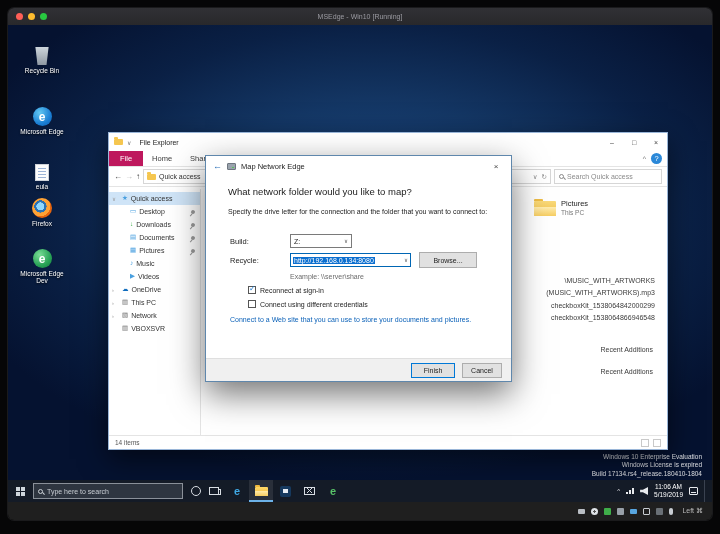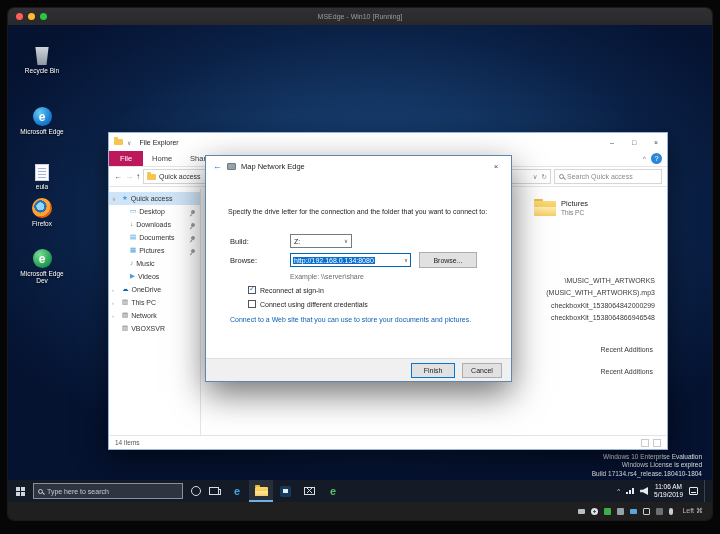--- a/index.html
+++ b/index.html
@@ -356,29 +356,30 @@
       </div>
 
       <div class="dialog">
         <div class="dlg-titlebar">
           <span class="dlg-back">←</span>
           <span class="dlg-icon"></span>
           <span class="dlg-title">Map Network Edge</span>
           <span class="dlg-close">×</span>
         </div>
 
+        <div class="dlg-heading">What network folder would you like to map?</div>
         <div class="dlg-sub">Specify the drive letter for the connection and the folder that you want to connect to:</div>
 
         <span class="fld-label" style="top:81px">Build:</span>
         <span class="drive-select">
           <span>Z:</span>
           <span class="combo-chev">∨</span>
         </span>
 
-        <span class="fld-label" style="top:100px">Browse:</span>
+        <span class="fld-label" style="top:100px">Recycle:</span>
         <span class="folder-combo">
           <span class="sel-text">http://192.168.0.134:8080</span>
           <span class="combo-chev">∨</span>
         </span>
         <span class="btn browse-btn">Browse...</span>
 
         <div class="example">Example: \\server\share</div>
 
         <div class="cb-row" style="top:130px">
           <span class="cb">

